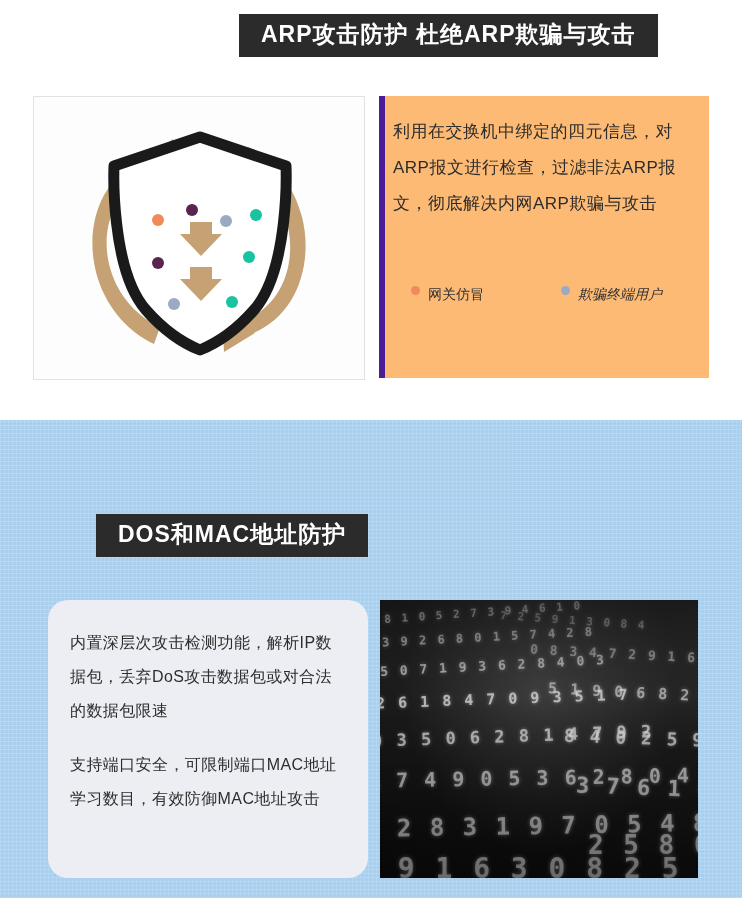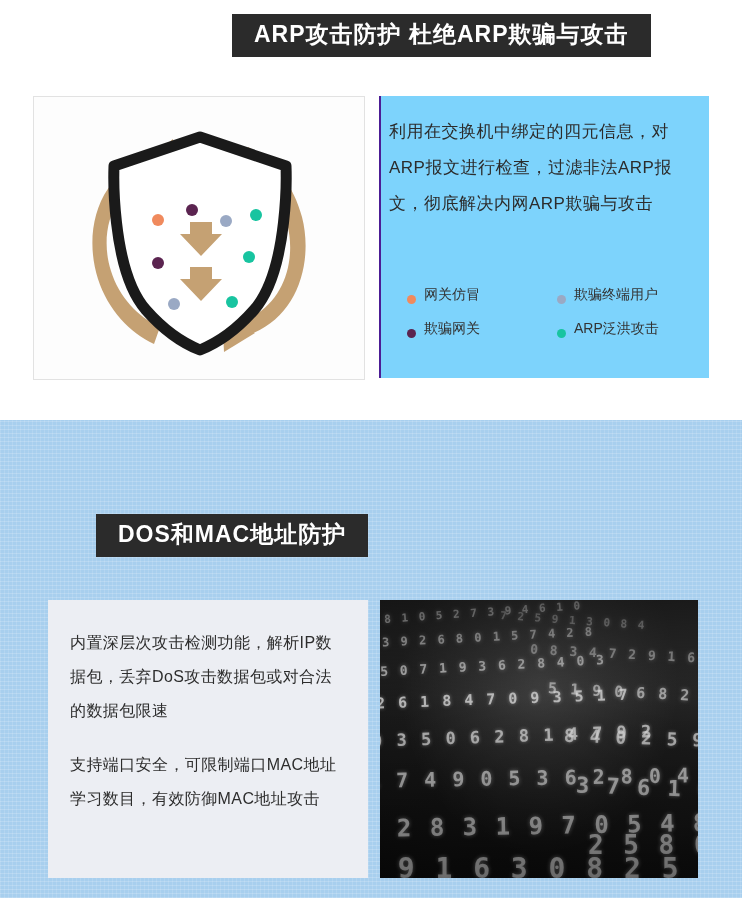--- a/index.html
+++ b/index.html
@@ -35,42 +35,42 @@
     display: inline-block;
     font-size: 23px;
     font-weight: bold;
     letter-spacing: 1px;
     padding: 8px 22px 10px 22px;
     line-height: 1.1;
     white-space: nowrap;
   }
   .arp-banner-wrap {
     position: absolute;
-    left: 232px;
+    left: 239px;
     top: 14px;
   }
 
   .arp-image-box {
     position: absolute;
     left: 33px;
     top: 96px;
     width: 330px;
     height: 282px;
     background: #fdfdfd;
     border: 1px solid #e2e2e2;
     overflow: hidden;
   }
   .arp-text-box {
     position: absolute;
     left: 379px;
     top: 96px;
     width: 330px;
     height: 282px;
-    background: #7dd3fc;
-    border-left: 2px solid #4c1d95;
+    background: #fdba74;
+    border-left: 6px solid #4c1d95;
     box-sizing: border-box;
     padding: 18px 6px 0 8px;
   }
   .arp-paragraph {
     font-size: 17px;
     line-height: 36px;
     color: #2c2c2c;
     letter-spacing: 0.5px;
   }
   .legend {
@@ -78,26 +78,26 @@
     left: 26px;
     top: 190px;
     width: 290px;
   }
   .legend-row {
     display: flex;
     margin-bottom: 16px;
   }
   .legend-item {
     display: flex;
-    align-items: flex-end;
+    align-items: flex-start;
     width: 150px;
     font-size: 14px;
     color: #333333;
   }
-  .legend-item.second { width: 140px; }
+  .legend-item.second { width: 140px; font-style: italic; }
   .legend-dot {
     width: 9px;
     height: 9px;
     border-radius: 50%;
     margin-right: 8px;
     flex: none;
   }
 
   
   .shield-wrap {
@@ -126,20 +126,21 @@
   }
   .dos-text-box {
     position: absolute;
     left: 48px;
     top: 180px;
     width: 320px;
     height: 278px;
     background: #eceef3;
     box-sizing: border-box;
     padding: 26px 24px 0 22px;
+    border-radius: 20px;
   }
   .dos-paragraph {
     font-size: 16px;
     line-height: 34px;
     color: #2d2d2d;
     letter-spacing: 0.4px;
   }
   .dos-paragraph + .dos-paragraph {
     margin-top: 20px;
   }
@@ -223,30 +224,20 @@
 
       <div class="legend">
         <div class="legend-row">
           <div class="legend-item">
             <span class="legend-dot" style="background:#f08a5d"></span>
             <span>网关仿冒</span>
           </div>
           <div class="legend-item second">
             <span class="legend-dot" style="background:#9aa9c4"></span>
             <span>欺骗终端用户</span>
-          </div>
-        </div>
-        <div class="legend-row">
-          <div class="legend-item">
-            <span class="legend-dot" style="background:#5b2450"></span>
-            <span>欺骗网关</span>
-          </div>
-          <div class="legend-item second">
-            <span class="legend-dot" style="background:#18c4a0"></span>
-            <span>ARP泛洪攻击</span>
           </div>
         </div>
       </div>
     </div>
   </div>
 
   <div class="section-dos">
 
     <div class="dos-banner-wrap">
       <div class="banner-dark">DOS和MAC地址防护</div>

